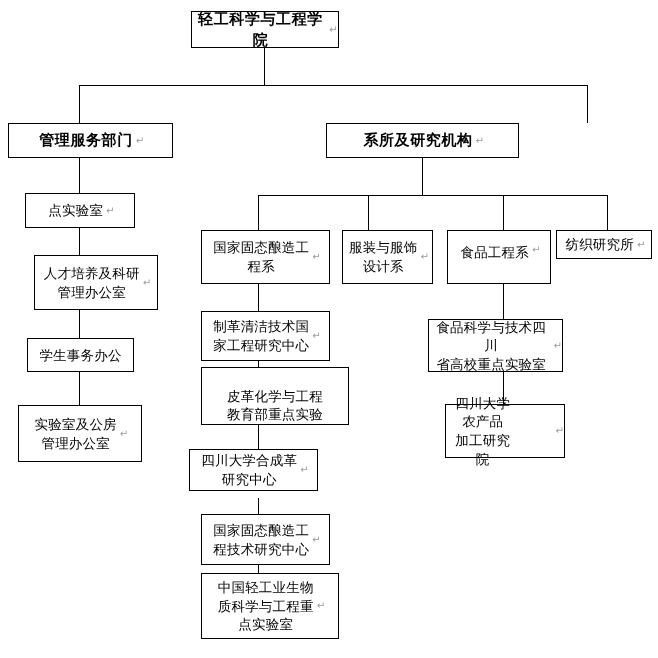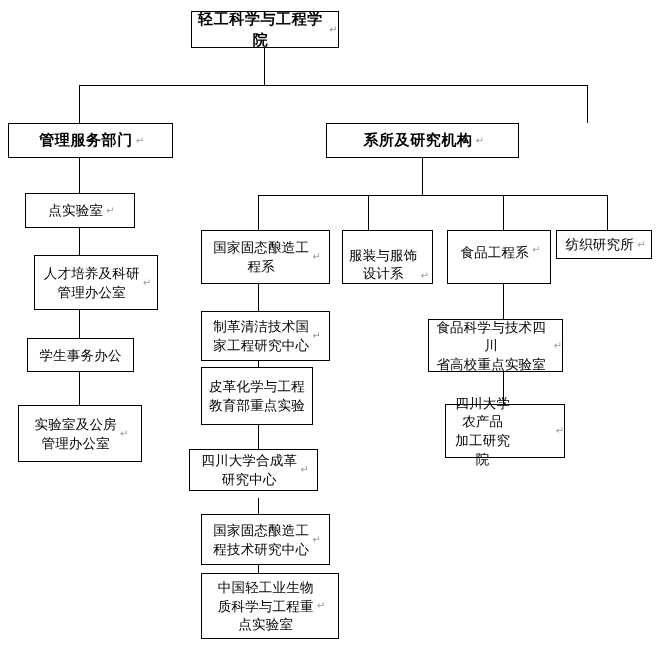--- a/index.html
+++ b/index.html
@@ -129,21 +129,21 @@
 管理办公室</span>
       <span class="pilcrow">↵</span>
   </div>
 
   <div class="node" style="left:201px; top:230px; width:129px; height:54px;">
     <span class="txt">国家固态酿造工
 程系</span>
       <span class="pilcrow">↵</span>
   </div>
 
-  <div class="node" style="left:342px; top:230px; width:91px; height:54px;align-items:flex-end;">
+  <div class="node" style="left:342px; top:230px; width:91px; height:54px;">
     <span class="txt">服装与服饰
 设计系</span>
       <span class="pilcrow">↵</span>
   </div>
 
   <div class="node top-align" style="left:447px; top:230px; width:104px; height:54px;">
     <span class="txt">食品工程系</span>
       <span class="pilcrow">↵</span>
   </div>
 
@@ -151,21 +151,21 @@
     <span class="txt">纺织研究所</span>
       <span class="pilcrow">↵</span>
   </div>
 
   <div class="node" style="left:201px; top:311px; width:129px; height:50px;">
     <span class="txt">制革清洁技术国
 家工程研究中心</span>
       <span class="pilcrow">↵</span>
   </div>
 
-  <div class="node" style="left:201px; top:367px; width:112px; height:58px;">
+  <div class="node" style="left:201px; top:367px; width:148px; height:58px;align-items:flex-end;">
     <span class="txt">皮革化学与工程
 教育部重点实验</span>
   </div>
 
   <div class="node" style="left:189px; top:449px; width:129px; height:42px;">
     <span class="txt">四川大学合成革
 研究中心</span>
       <span class="pilcrow">↵</span>
   </div>
 

